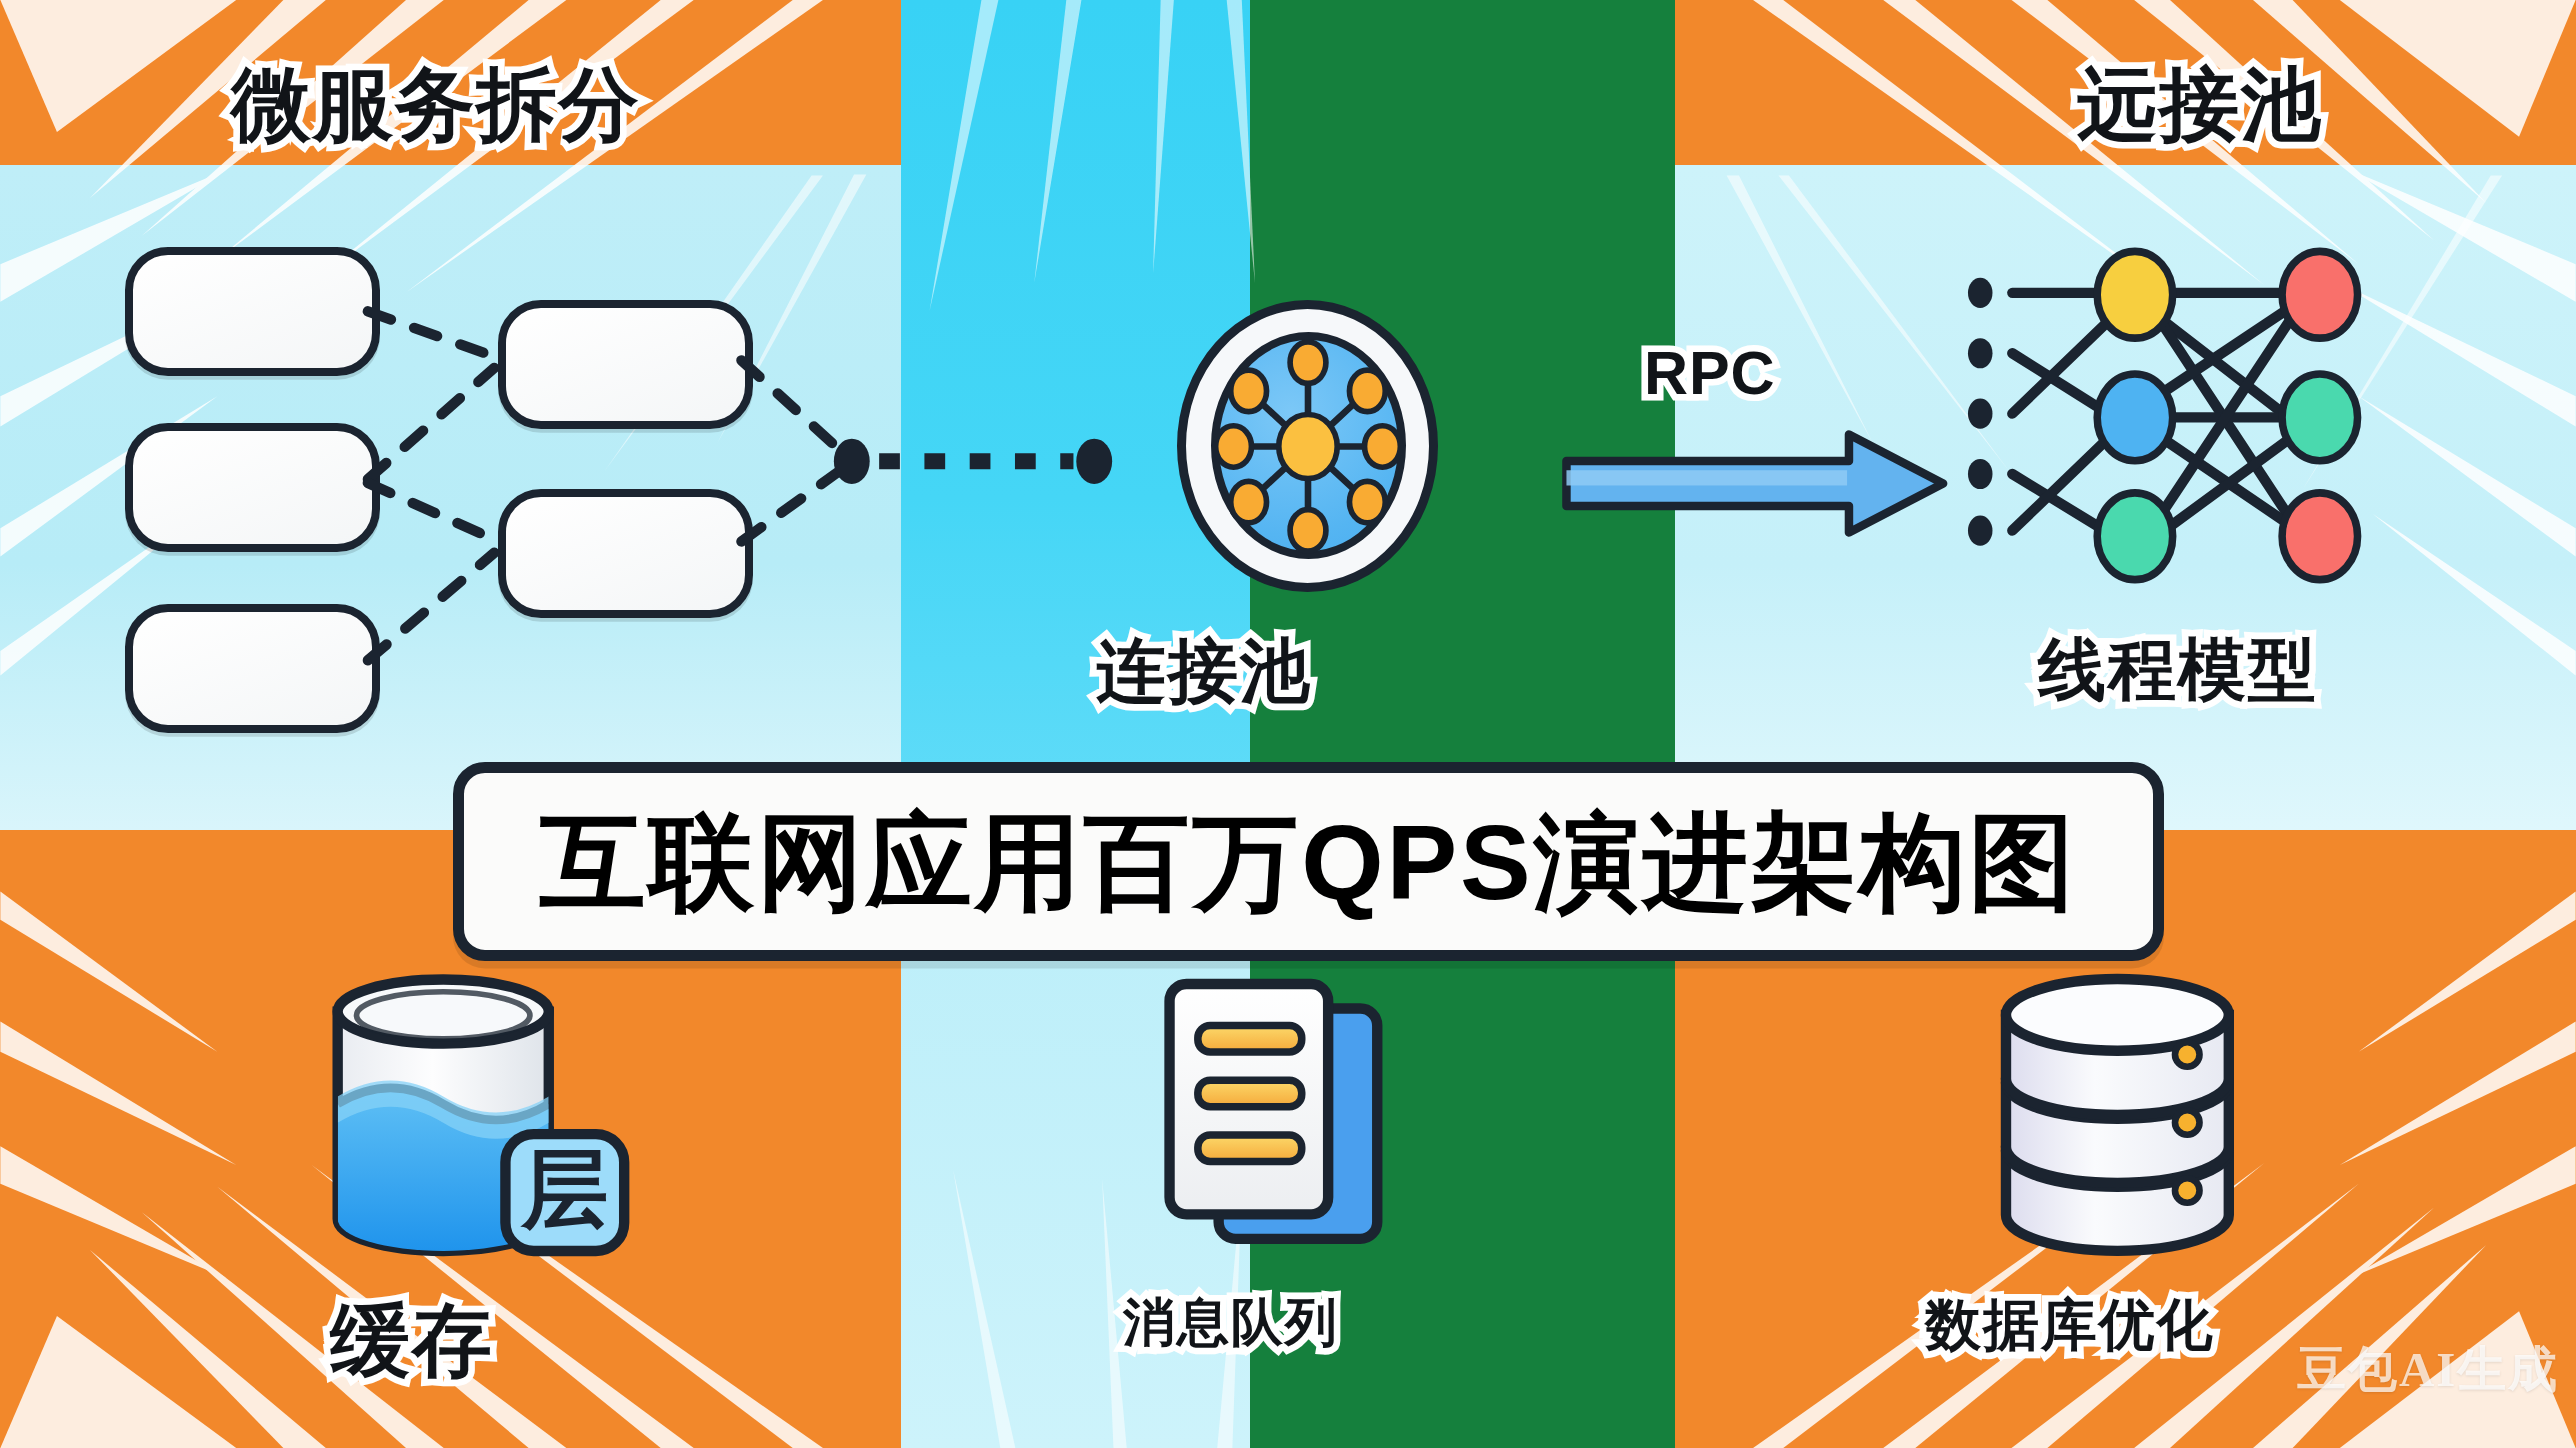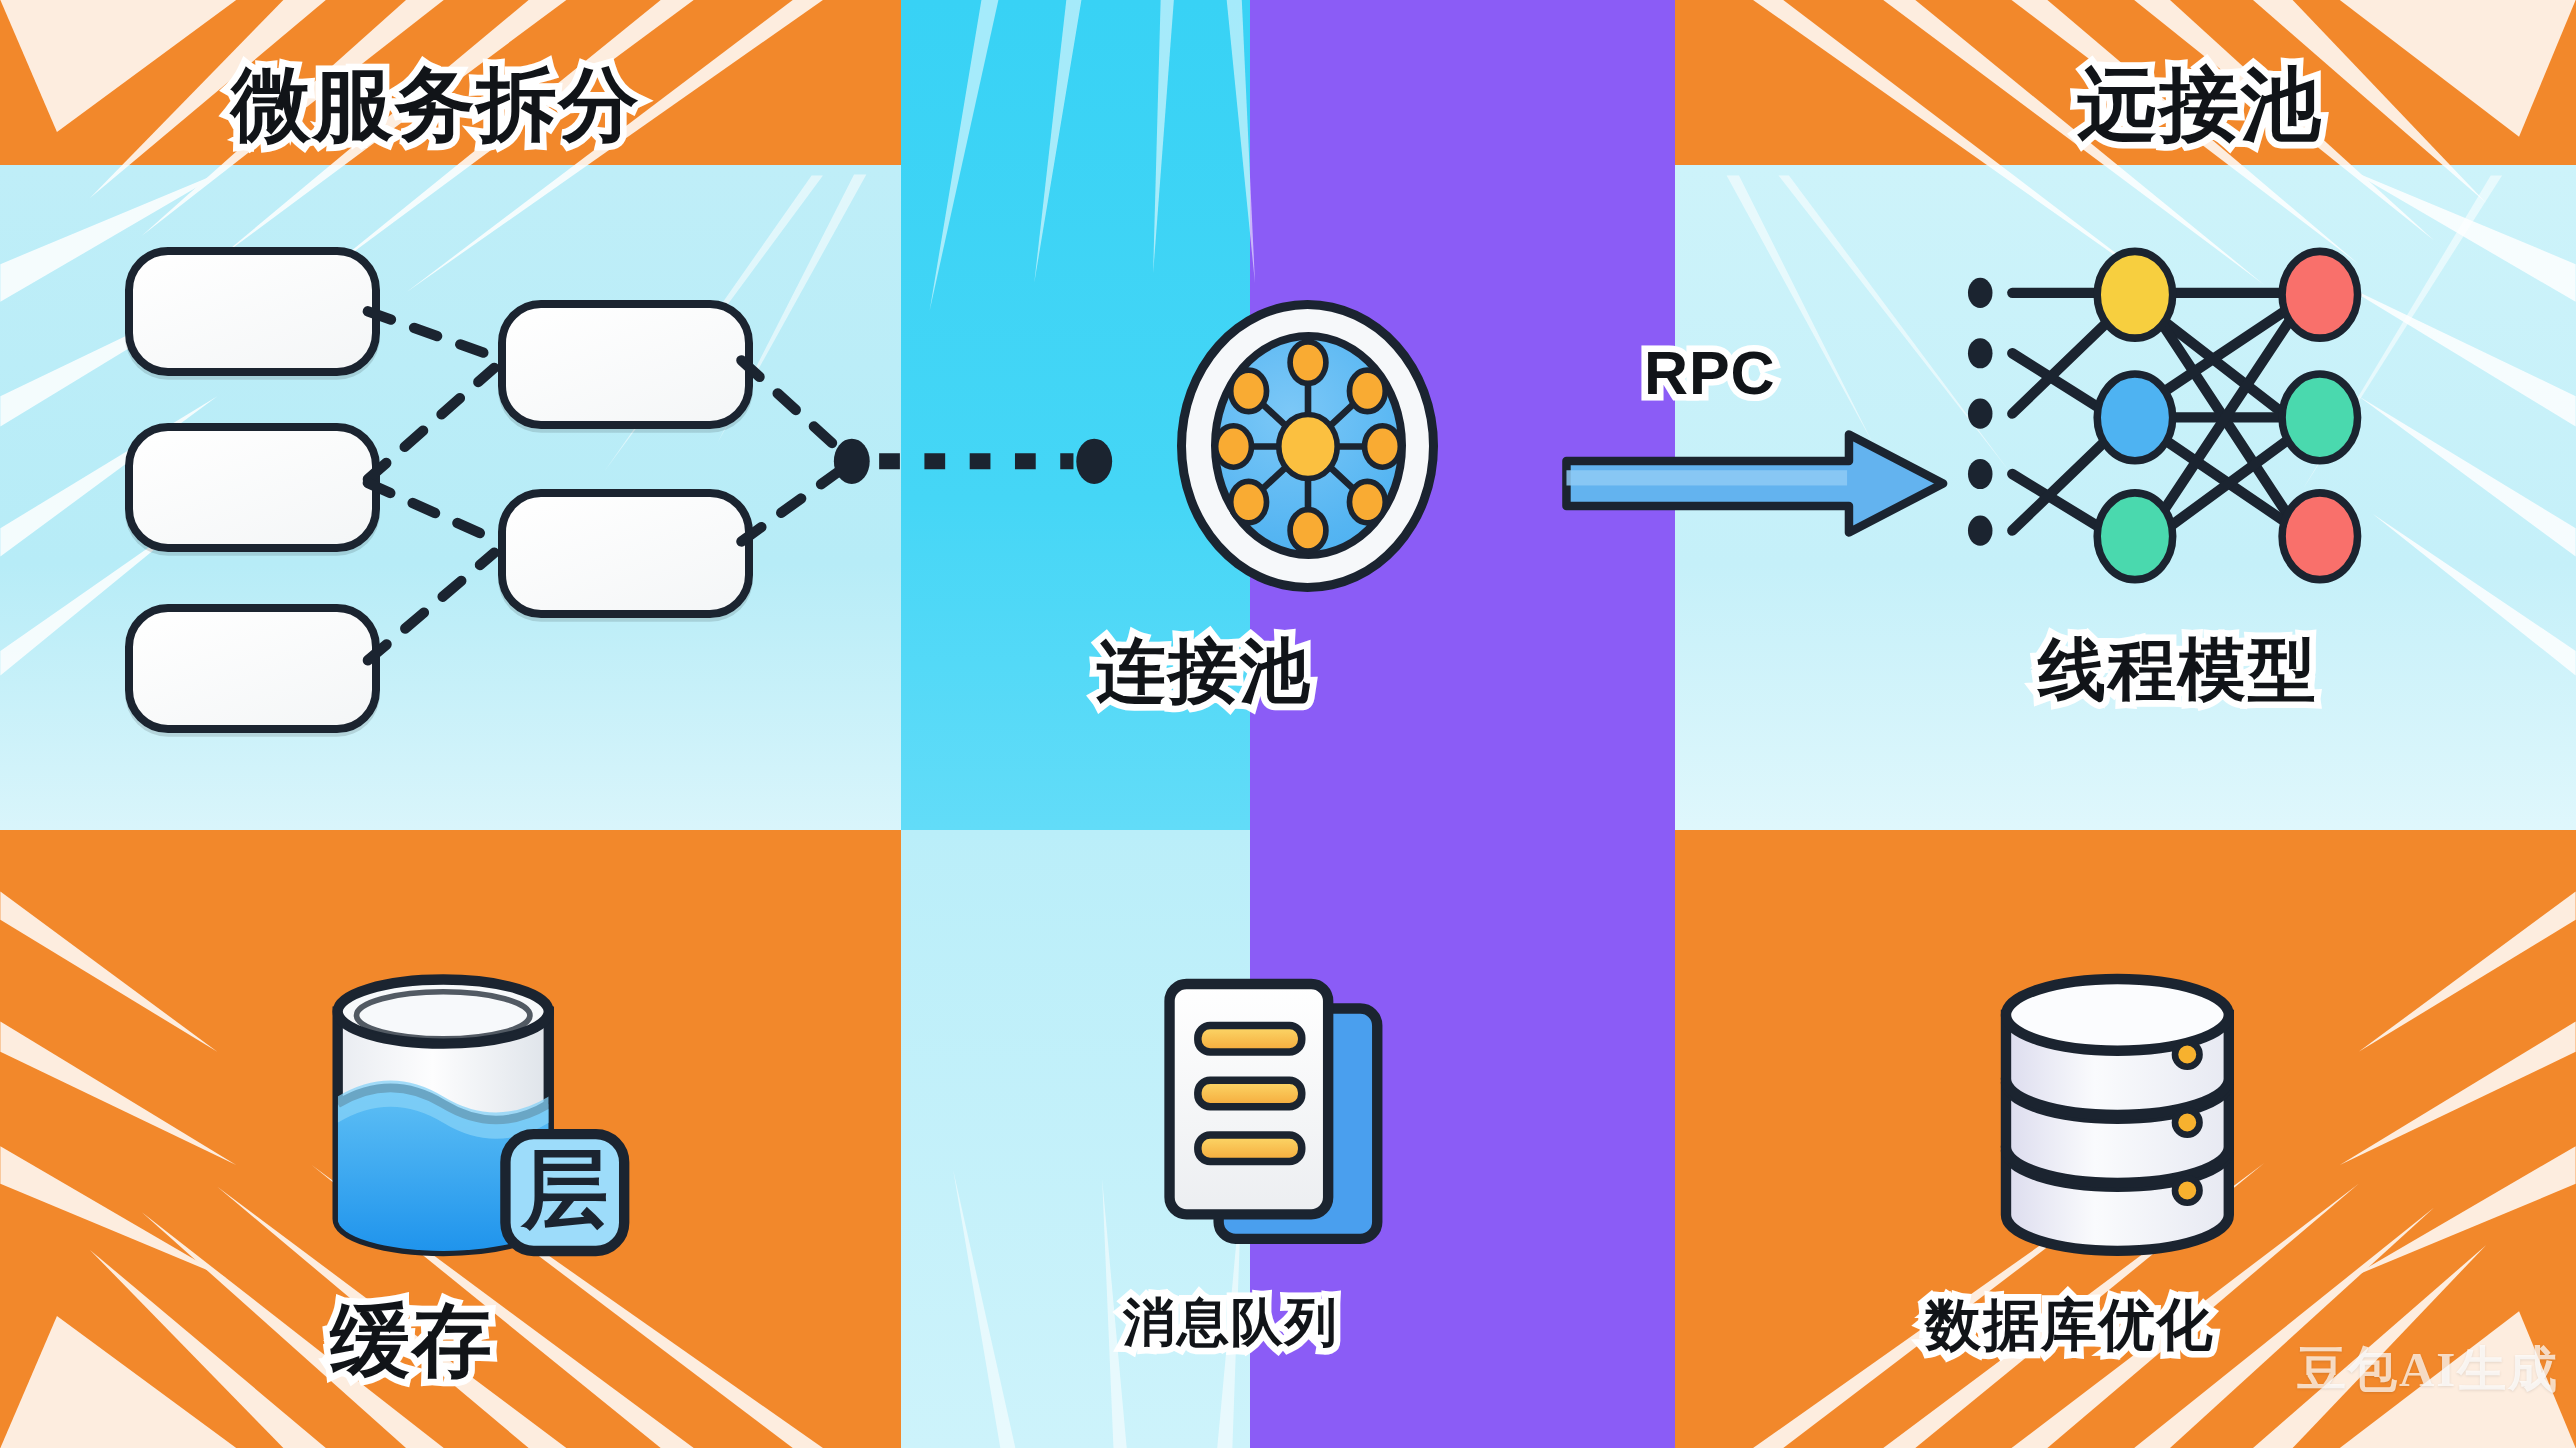--- a/index.html
+++ b/index.html
@@ -2,21 +2,21 @@
 <html style="font-size:15px"><head>
 <meta charset="utf-8">
 <style>
   html,body{margin:0;padding:0;background:#000;}
   body{font-family:"Liberation Sans","DejaVu Sans",sans-serif;}
 
   #stage{
     position:relative;
     width:2576px;height:1448px;
     overflow:hidden;
-    background:#8b5cf6;
+    background:#15803d;
   }
 
   
   .bg-layer{position:absolute;inset:0;}
   .q{position:absolute;}
   .q-tl{left:0;top:0;width:901px;height:165px;background:#f2882b;}
   .q-tr{right:0;top:0;width:901px;height:165px;background:#f2882b;}
   .q-bl{left:0;top:830px;width:901px;height:618px;background:#f2882b;}
   .q-br{right:0;top:830px;width:901px;height:618px;background:#f2882b;}
 
@@ -284,20 +284,23 @@
       <g stroke="#1b2430" stroke-width="8">
         <ellipse cx="378" cy="22" rx="40" ry="46" fill="#f9706b"></ellipse>
         <ellipse cx="378" cy="152" rx="40" ry="46" fill="#4ad9ae"></ellipse>
         <ellipse cx="378" cy="278" rx="40" ry="46" fill="#f9706b"></ellipse>
       </g>
     </svg>
 
     <div class="lbl" style="left:2038px;top:625px;font-size:68px;">线程模型</div>
   </div>
 
+  <div class="title-banner" style="left:453px;top:762px;width:1689px;height:177px;">
+    <span class="title-text">互联网应用百万QPS演进架构图</span>
+  </div>
 
   <div>
     <svg style="position:absolute;left:283px;top:972px;" width="377" height="311" viewBox="0 0 400 330">
       <defs>
         <clipPath id="beakerClip">
           <path d="M58 42 L58 262 a112 34 0 0 0 224 0 L282 42 Z"></path>
         </clipPath>
         <linearGradient id="waterGrad" x1="0" y1="0" x2="0" y2="1">
           <stop offset="0%" stop-color="#5fc0f5"></stop>
           <stop offset="100%" stop-color="#1e93ec"></stop>

